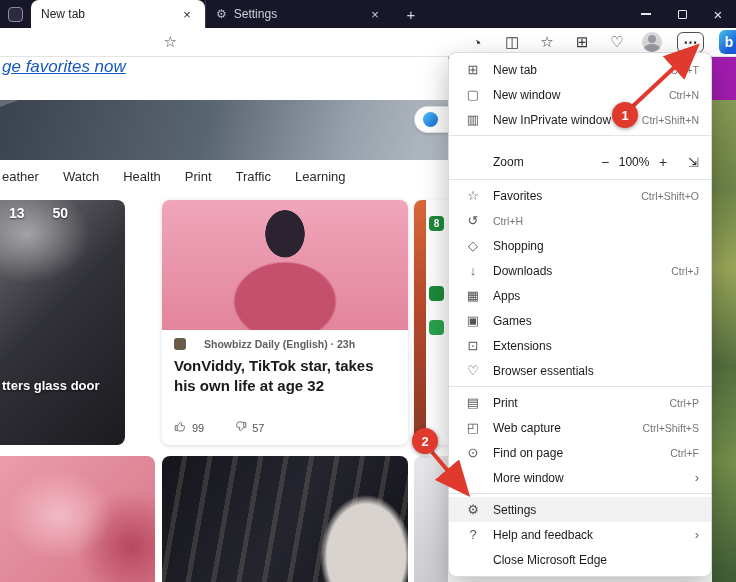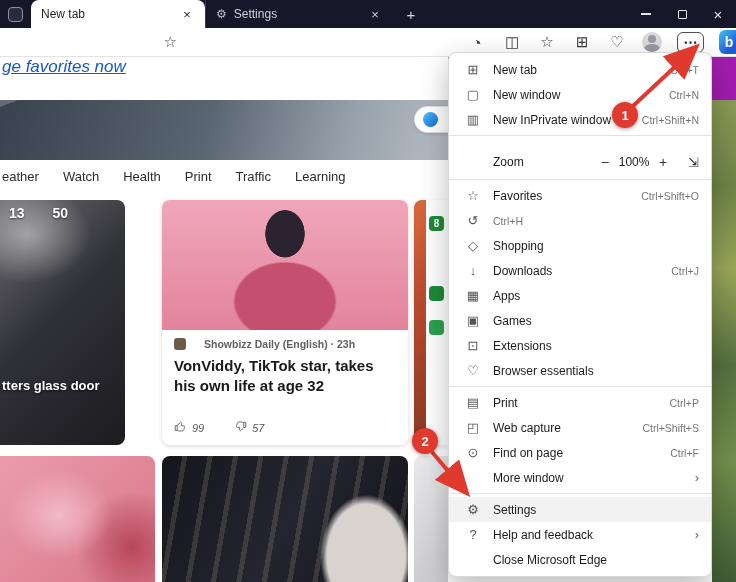--- a/index.html
+++ b/index.html
@@ -55,21 +55,21 @@
   .vc-caption { position:absolute; left:2px; bottom:52px; font-size:13px; font-weight:bold; text-shadow:0 1px 3px rgba(0,0,0,.7); white-space:nowrap; }
   .card-article { position:absolute; left:162px; top:8px; width:246px; height:245px; background:#fff; border-radius:8px; box-shadow:0 1px 5px rgba(0,0,0,.15); overflow:hidden; }
   .ca-img { height:130px;
     background:radial-gradient(20px 24px at 50% 26%, #2b2430 97%, rgba(0,0,0,0)),
                radial-gradient(52px 40px at 50% 78%, #c4506e 95%, rgba(0,0,0,0)),
                linear-gradient(180deg,#f0a6ba,#e2849c); }
   .ca-body { padding:8px 12px 0 12px; }
   .ca-source { display:flex; align-items:center; gap:18px; font-size:10.5px; color:#5f5f5f;font-weight:bold; }
   .ca-src-logo { width:12px; height:12px; border-radius:3px; background:#6b5b4a; }
   .ca-headline { margin-top:6px; font-size:15px; line-height:20px; font-weight:bold; color:#1a1a1a; }
-  .ca-footer { position:absolute; left:12px; bottom:10px; display:flex; gap:30px; align-items:center; font-size:11px; color:#555;font-style:italic; }
+  .ca-footer { position:absolute; left:12px; bottom:10px; display:flex; gap:30px; align-items:center; font-size:11px; color:#555; }
   .ca-react { display:flex; align-items:center; gap:5px; }
   .thumb-down svg { transform:rotate(180deg); }
   .card-rail { position:absolute; left:414px; top:8px; width:34px; height:245px; border-radius:8px 0 0 8px; overflow:hidden; background:#fff; box-shadow:0 1px 4px rgba(0,0,0,.12); }
   .rail-strip { position:absolute; left:0; top:0; width:12px; height:100%; background:linear-gradient(180deg,#d8683a,#b84a2e 40%,#8a3a25); }
   .rail-badge { position:absolute; left:15px; width:15px; height:15px; border-radius:4px; background:#1d8a3a; color:#fff; font-size:10px; font-weight:bold; display:flex; align-items:center; justify-content:center; }
   .rb1 { top:16px; } .rb2 { top:86px; } .rb3 { top:120px; background:#2aa34f; }
   .card-pink { position:absolute; left:0; top:264px; width:155px; height:140px; border-radius:0 8px 8px 0; overflow:hidden;
     background:radial-gradient(70px 60px at 38% 42%, #f2bac6, rgba(0,0,0,0) 75%),
                radial-gradient(80px 80px at 85% 65%, #b7475d, rgba(0,0,0,0) 70%),
                linear-gradient(135deg,#eb9cab,#d67487); }

